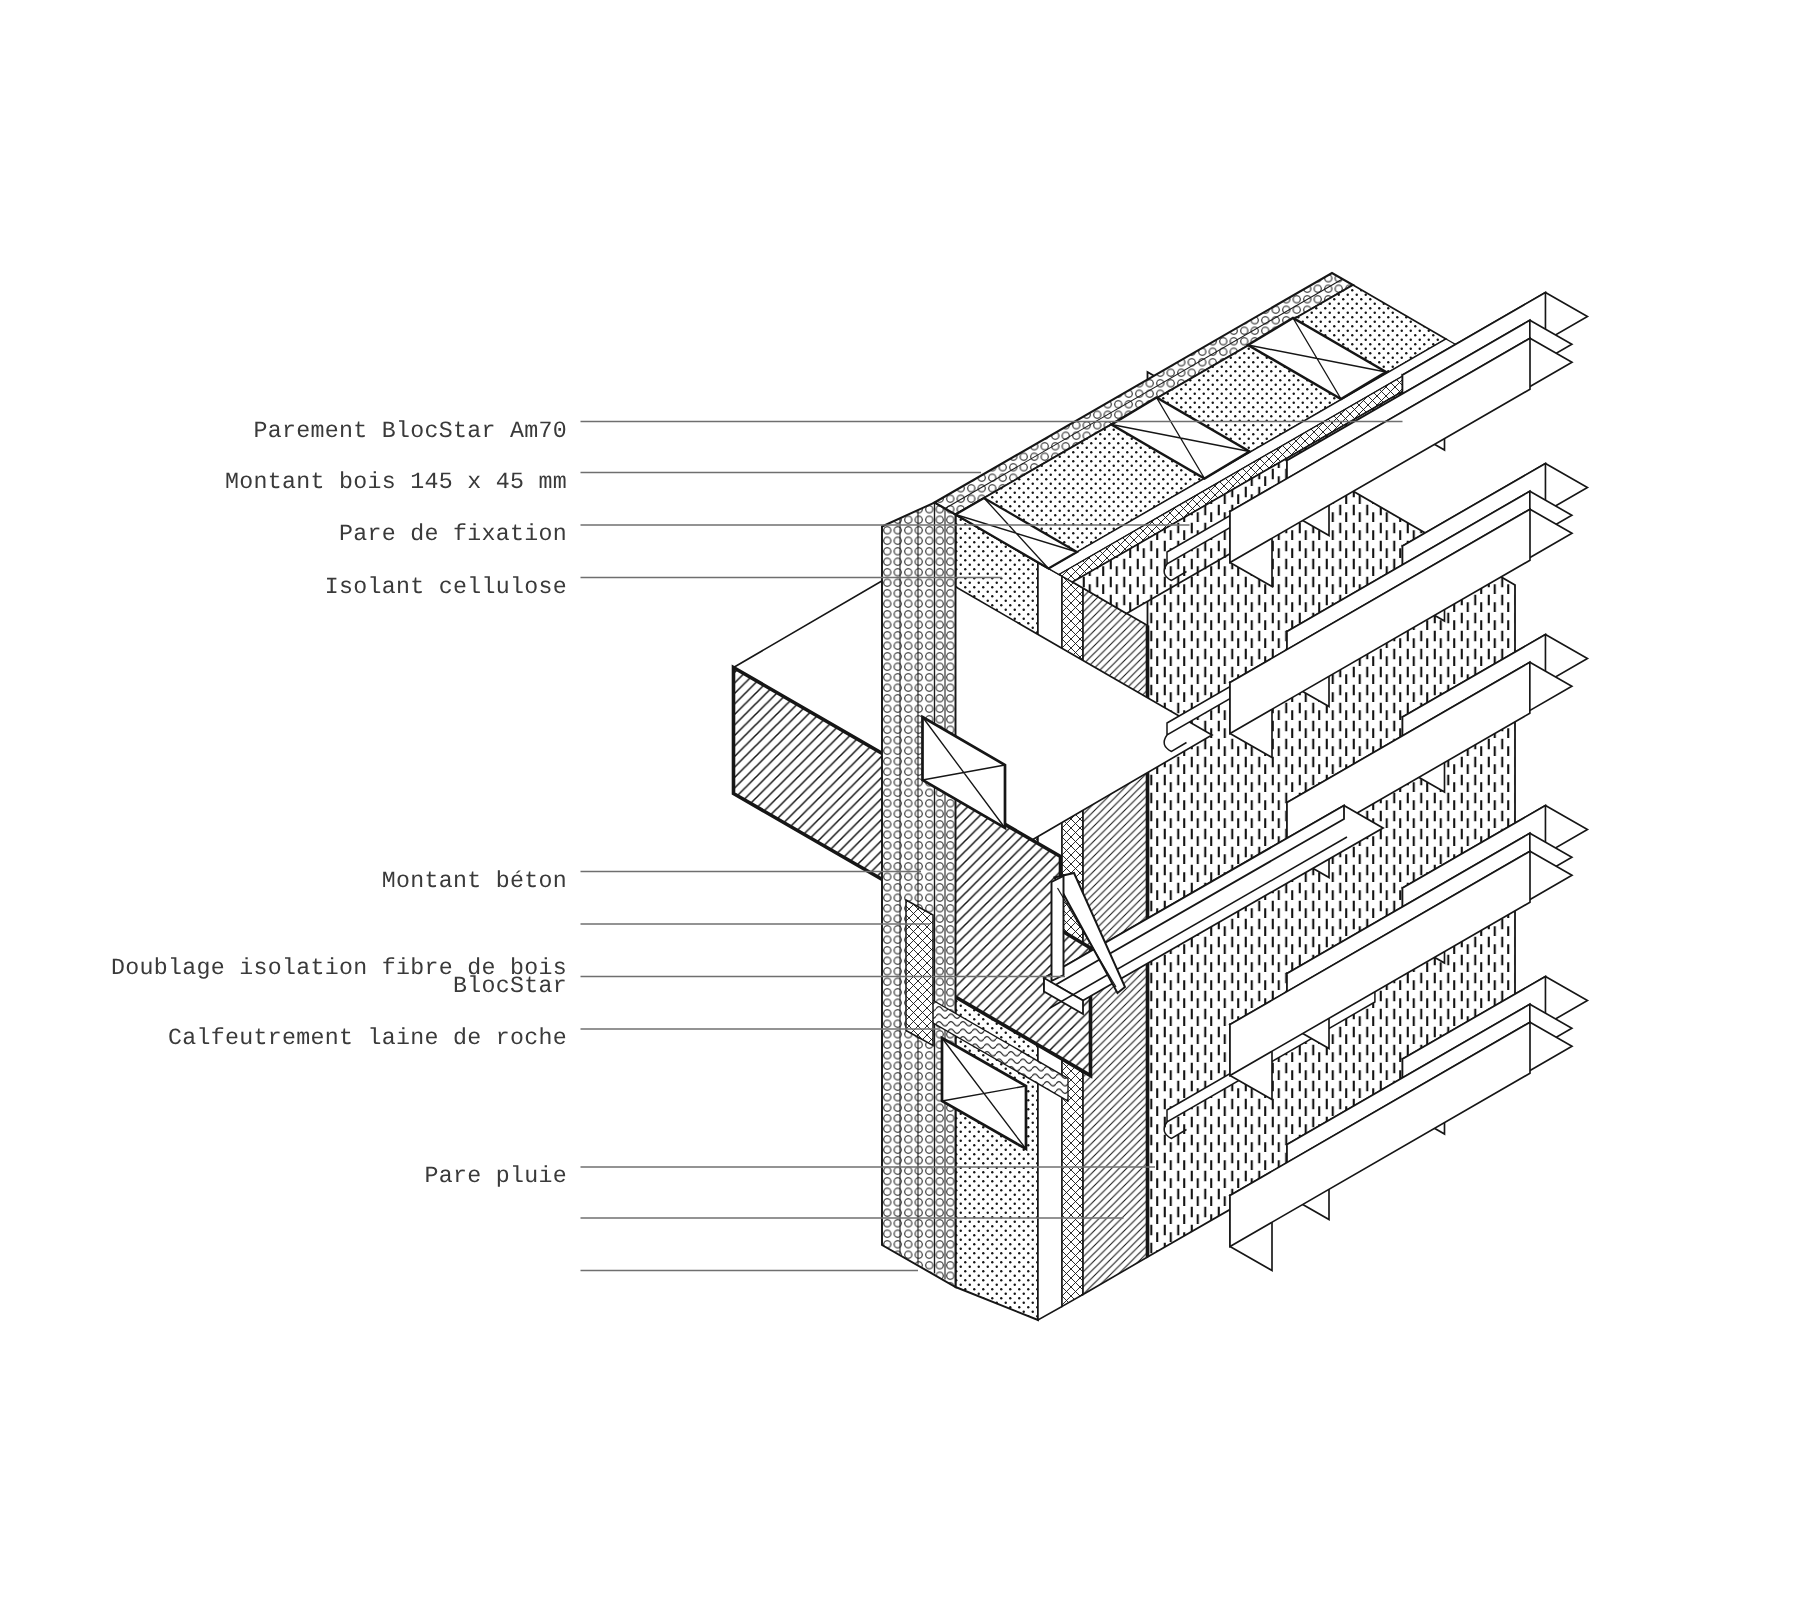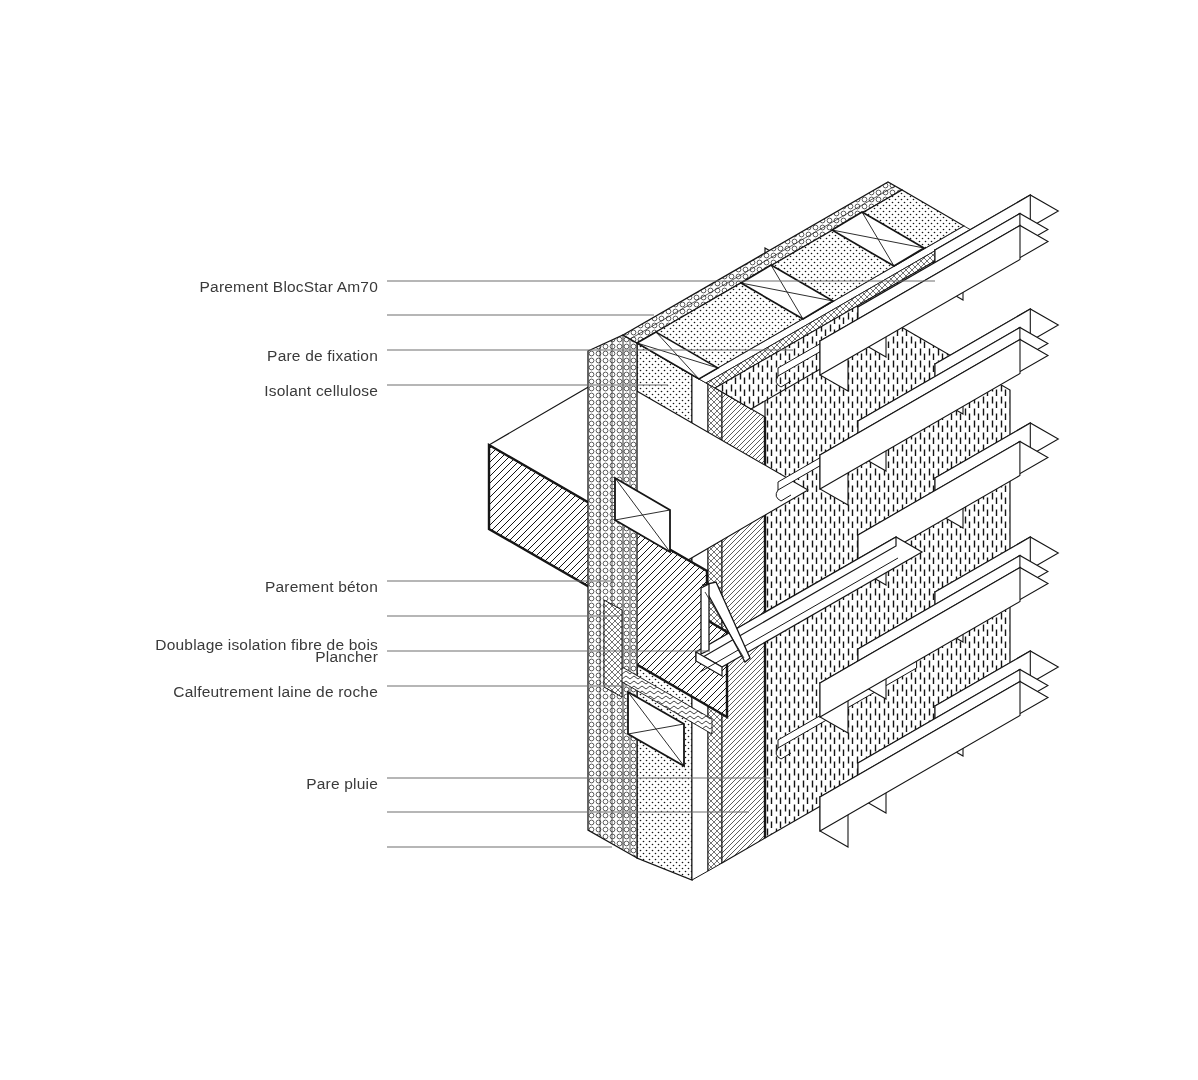--- a/index.html
+++ b/index.html
@@ -1,20 +1,20 @@
 <!DOCTYPE html>
 <html><head>
 <meta charset="utf-8">
 <style>
   html,body{margin:0;padding:0;background:#ffffff;}
   .canvas{
     position:relative;
     width:1198px;height:1080px;
     background:#ffffff;
-    font-family:Liberation Sans, sans-serif;
+    font-family:Liberation Mono, monospace;
     overflow:hidden;
   }
   .diagram-svg{position:absolute;left:0;top:0;}
   .label{
     position:absolute;
     right:820px;              
     width:360px;
     height:20px;
     line-height:20px;
     text-align:right;
@@ -216,20 +216,21 @@
       <line x1="387" y1="616" x2="620" y2="616"></line>
       <line x1="387" y1="651" x2="710" y2="651"></line>
       <line x1="387" y1="686" x2="627" y2="686"></line>
       <line x1="387" y1="778" x2="770" y2="778"></line>
       <line x1="387" y1="812" x2="749" y2="812"></line>
       <line x1="387" y1="847" x2="612" y2="847"></line>
     </g>
   </svg>
 
   <div class="label" style="top:277px">Parement BlocStar Am70</div>
+  <div class="label" style="top:311px">Montant bois 145 x 45 mm</div>
   <div class="label" style="top:346px">Pare de fixation</div>
   <div class="label" style="top:381px">Isolant cellulose</div>
-  <div class="label" style="top:577px">Parement béton</div>
+  <div class="label" style="top:577px">Montant béton</div>
   <div class="label" style="top:635px">Doublage isolation fibre de bois</div>
-  <div class="label" style="top:647px">Plancher</div>
+  <div class="label" style="top:647px">BlocStar</div>
   <div class="label" style="top:774px">Pare pluie</div>
   <div class="label" style="top:682px">Calfeutrement laine de roche</div>
 </div>
 
 </body></html>

